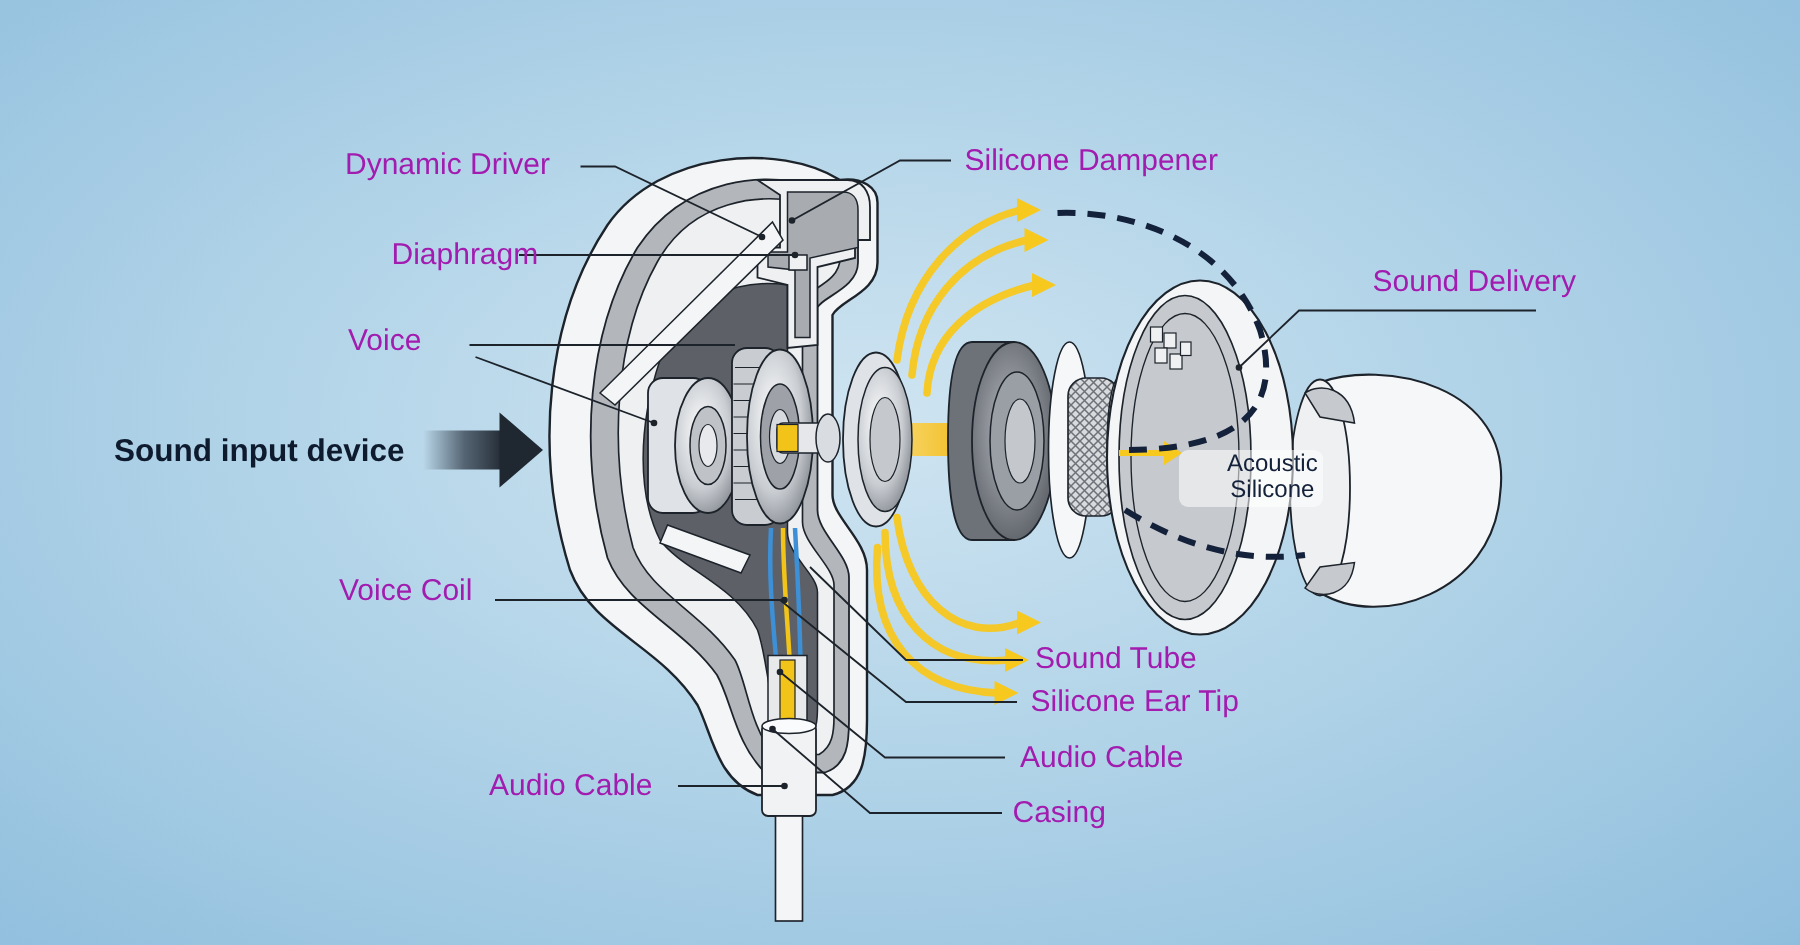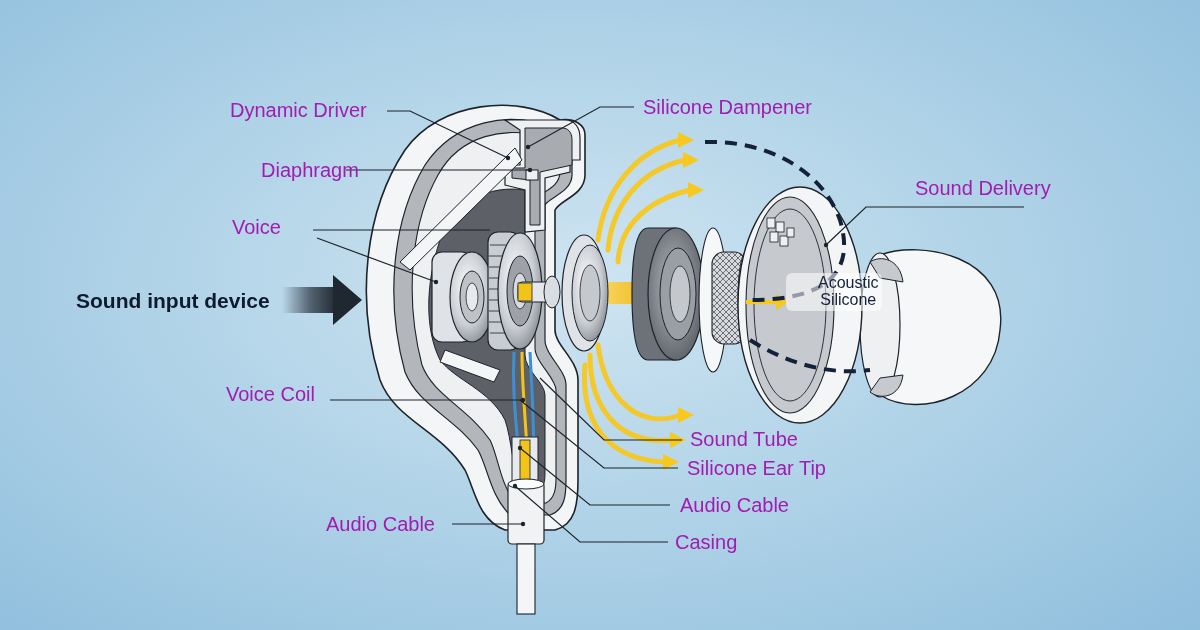--- a/index.html
+++ b/index.html
@@ -195,20 +195,20 @@
 </svg>
 
 <div class="lbl" style="left:230px; top:100px;">Dynamic Driver</div>
 <div class="lbl" style="left:233px; top:160px;margin-left:28px;">Diaphragm</div>
 <div class="lbl" style="left:232px; top:217px;">Voice</div>
 <div class="lbl bold" style="left:76px; top:290px;">Sound input device</div>
 <div class="lbl" style="left:226px; top:384px;">Voice Coil</div>
 <div class="lbl" style="left:326px; top:514px;">Audio Cable</div>
 <div class="lbl" style="left:643px; top:97px;">Silicone Dampener</div>
 <div class="lbl" style="left:875px; top:178px;margin-left:40px;">Sound Delivery</div>
-<div class="lbl inner" style="left:786px; top:273px;padding-left:32px;">
+<div class="lbl inner" style="left:786px; top:300px;padding-left:32px;">
   <span>Acoustic</span><br>
   <span>Silicone</span>
 </div>
 <div class="lbl" style="left:690px; top:429px;">Sound Tube</div>
 <div class="lbl" style="left:687px; top:458px;">Silicone Ear Tip</div>
 <div class="lbl" style="left:680px; top:495px;">Audio Cable</div>
 <div class="lbl" style="left:675px; top:532px;">Casing</div>
 
 </body></html>

